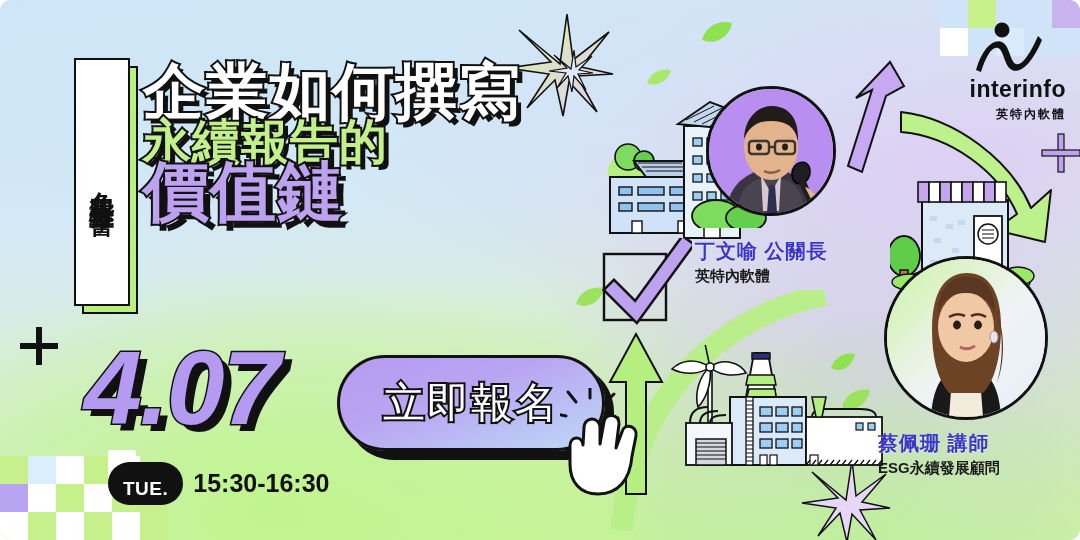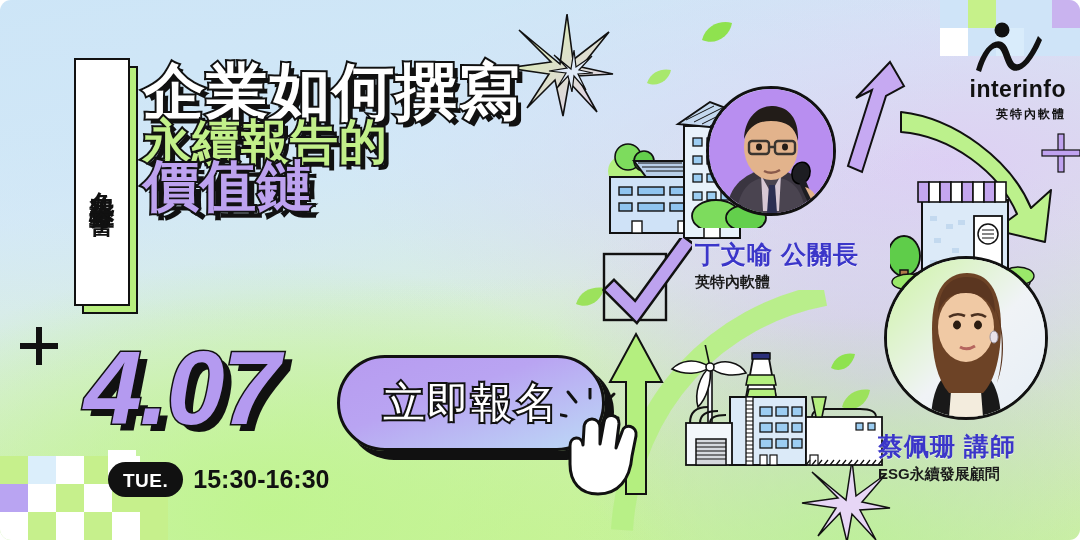--- a/index.html
+++ b/index.html
@@ -52,39 +52,39 @@
     font-size:62px;line-height:0.96;color:#ffffff;
     -webkit-text-stroke:4px #111;paint-order:stroke fill;
     text-shadow:5px 5px 0 #111;
   }
   .hl2{
     font-size:48px;line-height:0.98;color:#c2f08a;margin-top:-4px;
     -webkit-text-stroke:4px #111;paint-order:stroke fill;
     text-shadow:5px 5px 0 #111;
   }
   .hl3{
-    font-size:56px;line-height:0.98;margin-top:-6px;
+    font-size:66px;line-height:0.98;margin-top:-6px;
     color:#bda2ef;
     -webkit-text-stroke:4px #111;paint-order:stroke fill;
     text-shadow:7px 7px 0 #111;
   }
 
   
   .date{
     position:absolute;left:84px;top:336px;z-index:32;
     font-size:104px;font-weight:bold;line-height:1;
     color:#b49af0;
     -webkit-text-stroke:3px #111;paint-order:stroke fill;
     text-shadow:8px 7px 0 #111;
     font-style:italic;letter-spacing:-2px;
   }
   .timerow{position:absolute;left:108px;top:462px;z-index:32;display:flex;align-items:center;gap:10px;}
   .pill{
     background:#111;color:#fff;border-radius:999px;
-    padding:8px 15px 5px;font-size:19px;font-weight:bold;letter-spacing:.5px;
+    padding:16px 15px 5px;font-size:19px;font-weight:bold;letter-spacing:.5px;
   }
   .timetext{font-size:25px;font-weight:bold;color:#111;letter-spacing:0px;}
 
   
   .cta{
     position:absolute;left:337px;top:355px;width:268px;height:96px;z-index:33;
     border-radius:999px;border:3px solid #111;box-sizing:border-box;
     background:linear-gradient(160deg,#b79bf0 0%, #b9a4f2 40%, #bcd9f6 100%);
     box-shadow:9px 9px 0 #111;
     display:flex;align-items:center;justify-content:center;
@@ -98,21 +98,21 @@
 
   
   .photo{
     position:absolute;border-radius:50%;border:3px solid #111;overflow:hidden;z-index:25;
   }
   .sp1{left:706px;top:86px;width:124px;height:124px;}
   .sp2{left:884px;top:256px;width:158px;height:158px;}
 
   .sp-text{position:absolute;z-index:31;}
   .sp-name{
-    font-size:25px;font-weight:bold;color:#3b36c9;letter-spacing:1px;
+    font-size:20px;font-weight:bold;color:#3b36c9;letter-spacing:1px;
     text-shadow:0 1px 0 rgba(255,255,255,.6);
   }
   .sp-line{font-size:15px;font-weight:bold;color:#1a1a1a;line-height:1.45;}
   .t1{left:695px;top:238px;}
   .t2{left:878px;top:430px;}
 
   
   .logo{position:absolute;right:14px;top:22px;z-index:40;text-align:right;width:116px;}
   .logo-word{font-size:23px;font-weight:bold;color:#111;letter-spacing:.5px;margin-top:2px;}
   .logo-cn{font-size:12px;font-weight:bold;color:#111;letter-spacing:2px;margin-top:3px;}

